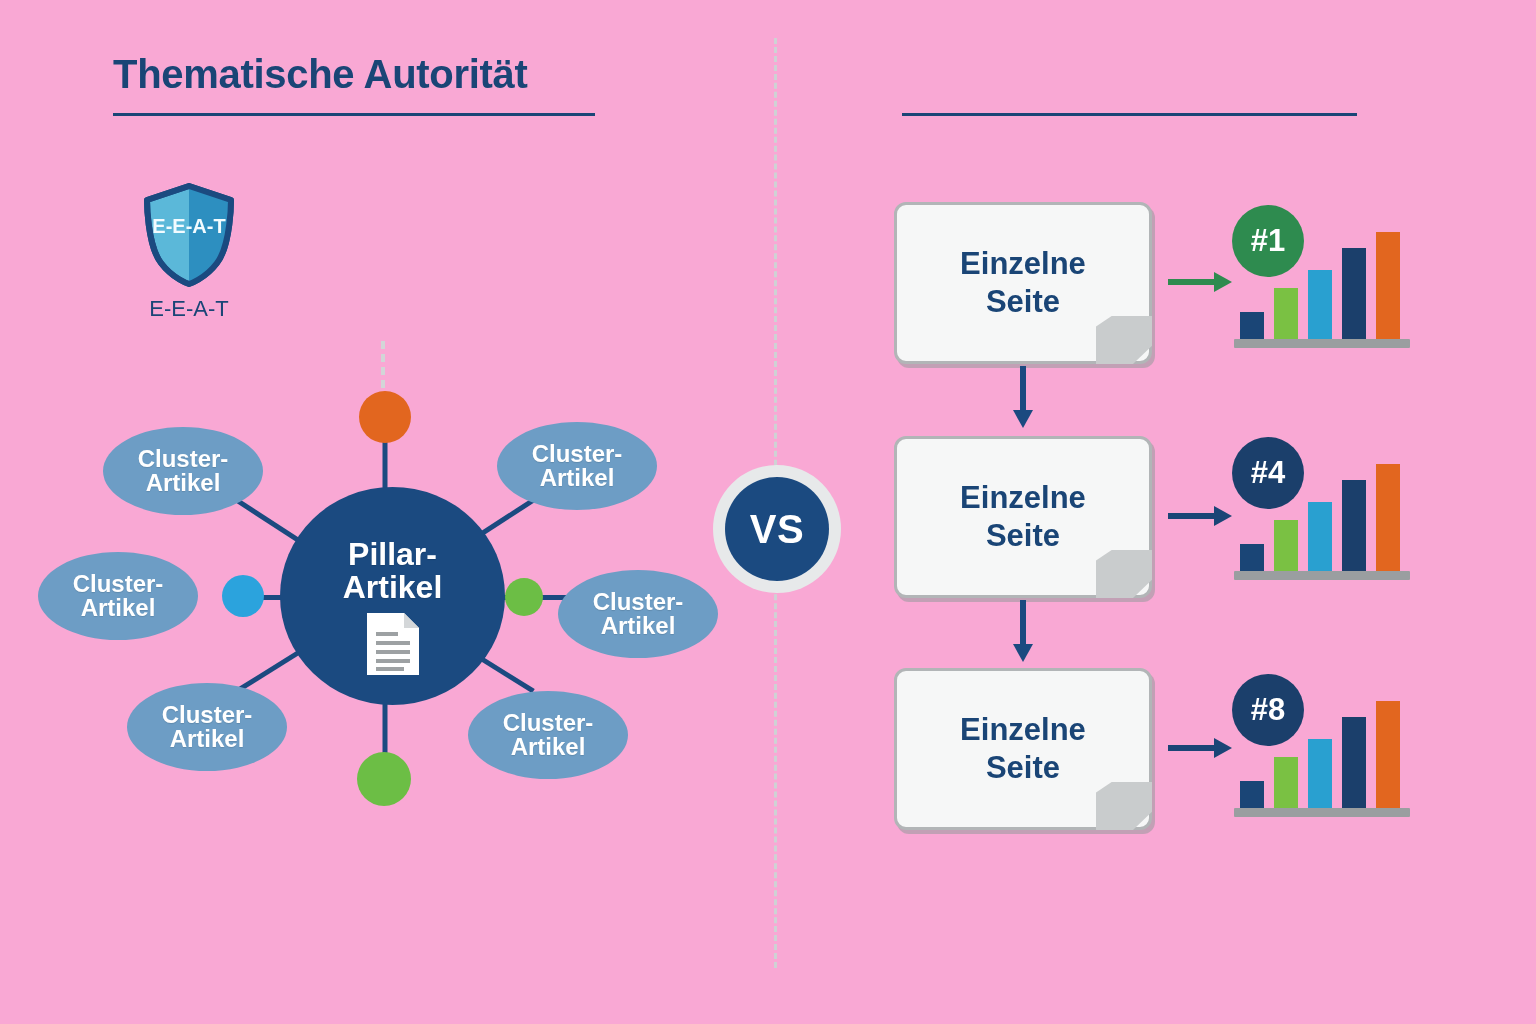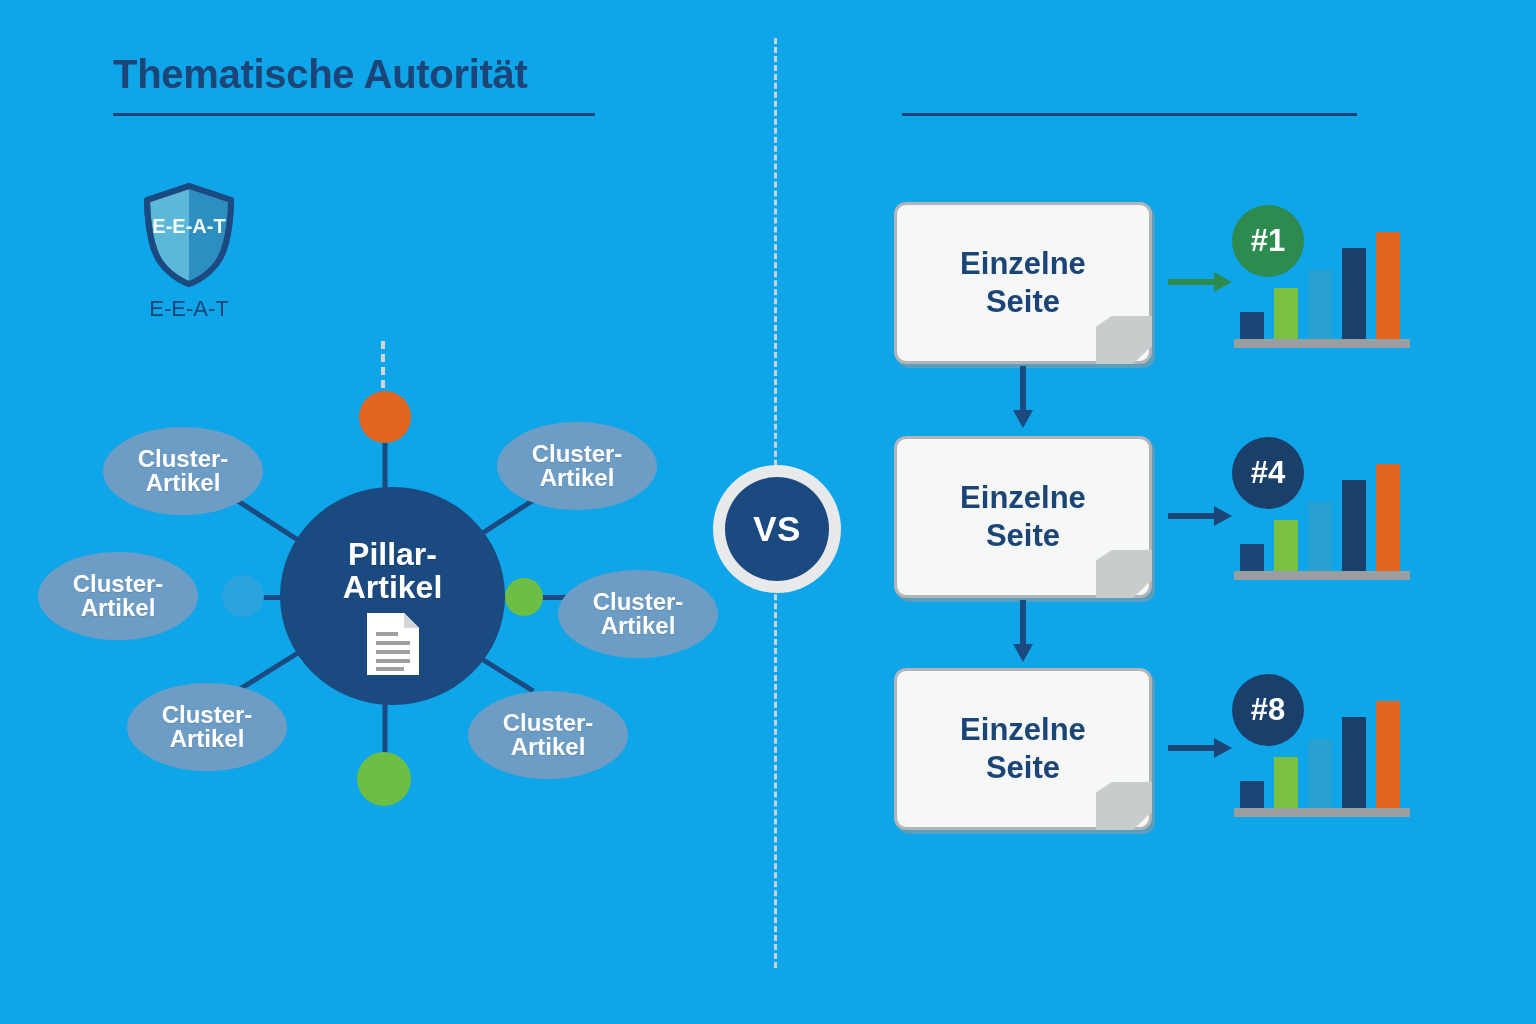--- a/index.html
+++ b/index.html
@@ -2,21 +2,21 @@
 <html><head>
 <meta charset="utf-8">
 <style>
   * { box-sizing: border-box; margin: 0; padding: 0; }
   html, body {
     width: 1536px; height: 1024px;
     background: #f5f6f7;
     font-family: "Liberation Sans", sans-serif;
     overflow: hidden;
   }
-  #stage { position: relative; width: 1536px; height: 1024px; background:#0ea5e9; }
+  #stage { position: relative; width: 1536px; height: 1024px; background:#f9a8d4; }
 
   
   .panel-title {
     position: absolute;
     font-size: 40px;
     font-weight: 700;
     color: #1a4576;
     letter-spacing: -0.3px;
     white-space: nowrap;
   }
@@ -85,21 +85,21 @@
   .vs-halo {
     position: absolute; left: 713px; top: 465px;
     width: 128px; height: 128px; border-radius: 50%;
     background: #e7e9ea; z-index: 9;
   }
   .vs-badge {
     position: absolute; left: 725px; top: 477px;
     width: 104px; height: 104px; border-radius: 50%;
     background: #1b4a80; z-index: 10;
     display: flex; align-items: center; justify-content: center;
-    color: #fff; font-weight: 700; font-size: 35px; letter-spacing: .5px;
+    color: #fff; font-weight: 700; font-size: 40px; letter-spacing: .5px;
   }
 
   
   .page-card {
     position: absolute;
     width: 258px; height: 162px;
     background: #f6f7f7;
     border: 3px solid #b2b5b7;
     border-radius: 12px;
     display: flex; align-items: center; justify-content: center;

